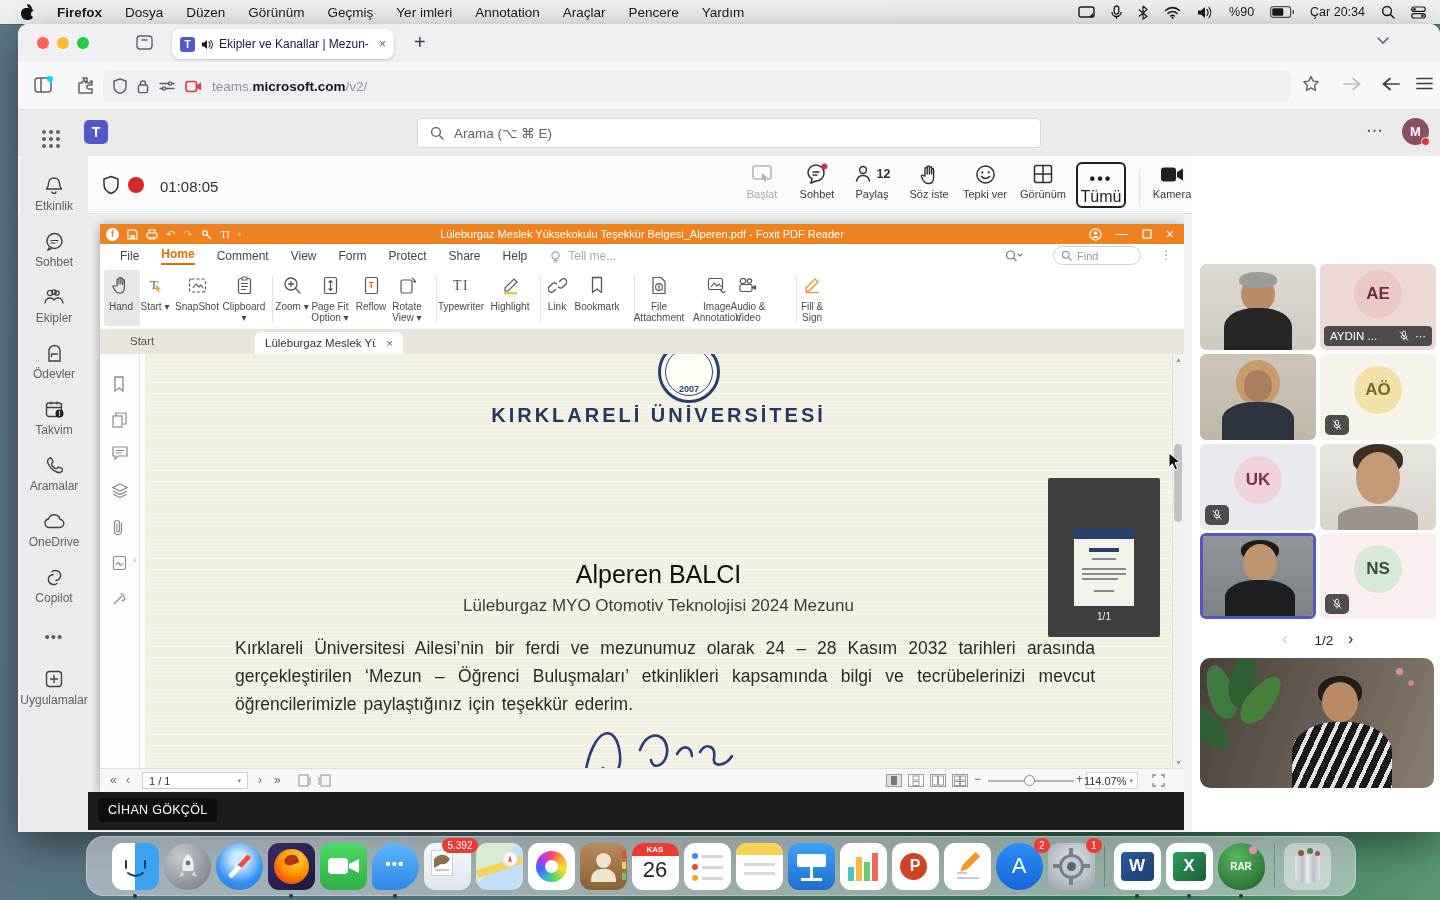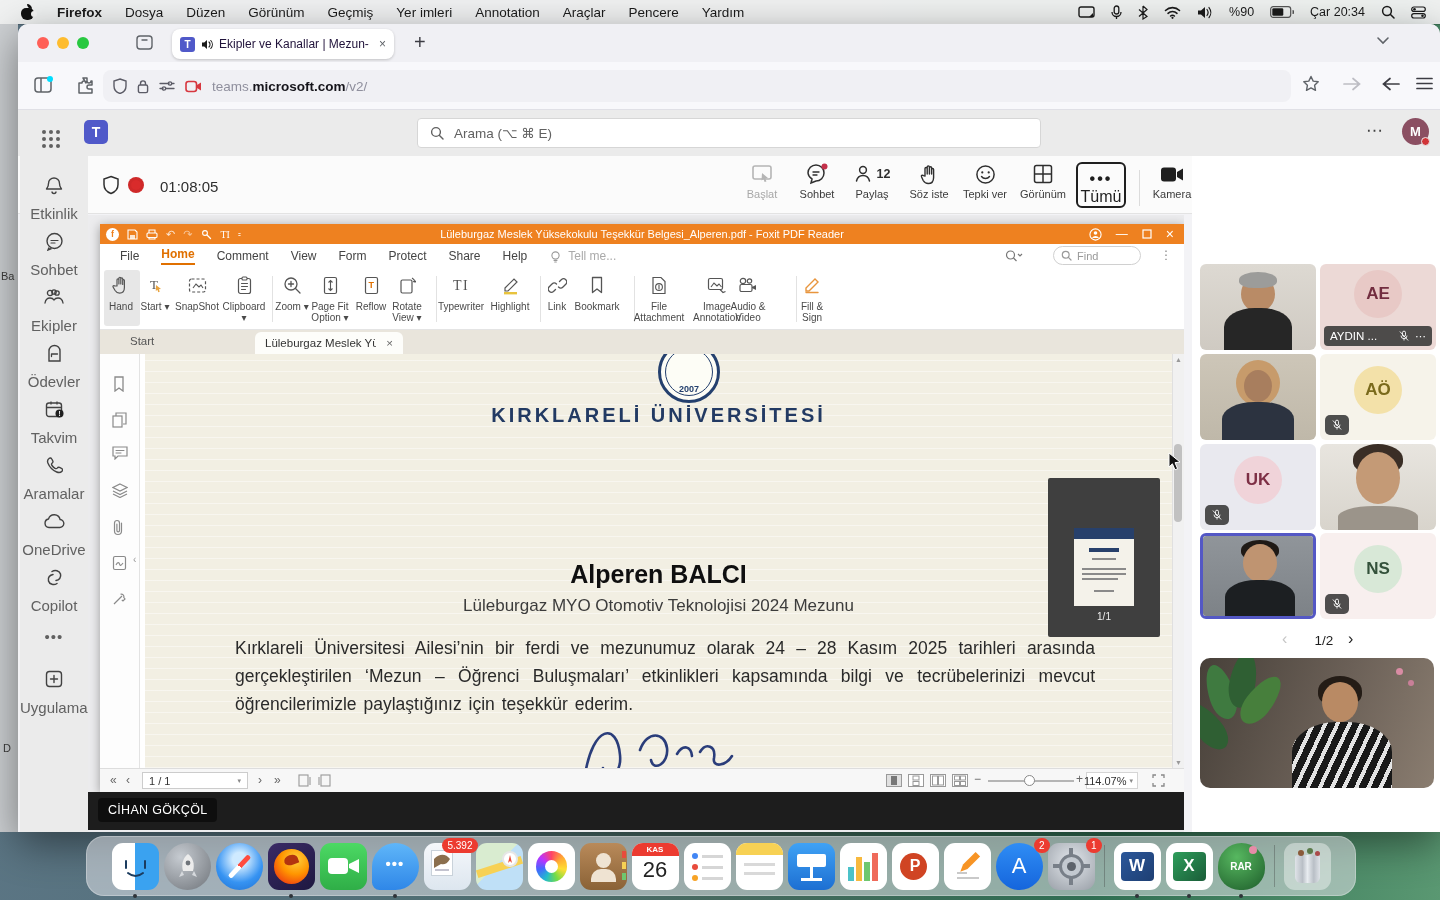--- a/index.html
+++ b/index.html
@@ -51,21 +51,21 @@
 .recdot{left:110px;top:153px;width:16px;height:16px;border-radius:50%;background:#d92b2b;border:3px solid #8e1f1f22}
 .tmbtn{top:138px;width:54px;text-align:center;cursor:default}
 .tmic{display:flex;justify-content:center;height:24px;align-items:center}
 .tmlb{font-size:11px;color:#3b3b3b;display:block;margin-top:2px}
 .tmlb.dis{color:#a8a8a8}
 .tmsep{top:146px;width:1px;height:36px;background:#dcdcdc}
 .tumubox{left:1058px;top:138px;width:50px;height:46px;border:2px solid #1f1f1f;border-radius:6px}
 
 .rail{left:2px;top:132px;width:68px;height:676px;background:#ebebeb}
 .ritem{width:68px;text-align:center;color:#424242}
-.ritem .rlb{display:block;font-size:15px;color:#616161;margin-top:9px}
+.ritem .rlb{display:block;font-size:12px;color:#616161;margin-top:3px}
 .ric{display:flex;justify-content:center;align-items:center;height:22px}
 
 .stage{left:70px;top:191px;width:1096px;height:617px;background:#ececee;overflow:hidden}
 
 .foxit{left:12px;top:9px;width:1084px;height:568px;background:#fff;box-shadow:0 2px 10px rgba(0,0,0,.35)}
 .ftitle{left:0;top:0;width:1084px;height:20px;background:#ee8120;display:flex;align-items:center;color:#fff}
 .ftitle .tt{position:absolute;left:0;right:0;text-align:center;font-size:11px}
 .fticons{display:flex;gap:8px;align-items:center;padding-left:6px;z-index:2}
 .fwc{display:flex;gap:14px;align-items:center;margin-left:auto;padding-right:10px;z-index:2;font-size:12px}
 .fmenu{left:0;top:20px;width:1084px;height:24px;background:#fff;display:flex;align-items:center;gap:22px;
@@ -82,21 +82,21 @@
   display:flex;align-items:center;padding:0 10px;gap:10px;color:#333}
 .fside{left:0;top:130px;width:40px;height:414px;background:#fdfdfd;border-right:1px solid #e3e3e3}
 .sic{left:12px;width:16px;height:16px}
 .fdoc{left:45px;top:130px;width:1027px;height:414px;background:#f2efe3;overflow:hidden;
   background-image:repeating-linear-gradient(0deg,rgba(255,255,255,.45) 0 1px,rgba(255,255,255,0) 1px 11px)}
 .seal{left:513px;top:-13px;width:62px;height:62px;border-radius:50%;border:3px solid #24406e;background:#fdfdf6;
   display:flex;align-items:flex-end;justify-content:center;color:#24406e;font-size:9px;font-weight:bold}
 .seal .inner{position:absolute;inset:4px;border:1px solid #24406e;border-radius:50%}
 .cuni{left:0;top:50px;width:1027px;text-align:center;font-size:20px;font-weight:bold;letter-spacing:3px;color:#223a63}
 .ctitle{left:0;top:112px;width:1027px;text-align:center;font-size:48px;font-weight:bold;letter-spacing:2px;color:#203a69}
-.cname{left:0;top:206px;width:1027px;text-align:center;font-size:25px;font-weight:bold;color:#0f0f0f}
+.cname{left:0;top:206px;width:1027px;text-align:center;font-size:25px;font-weight:normal;color:#0f0f0f}
 .csub{left:0;top:242px;width:1027px;text-align:center;font-size:17px;color:#3c3c3c}
 .cbody{left:90px;top:280px;width:860px;font-size:17.5px;line-height:28px;color:#2a2a2a;text-align:justify;word-spacing:2px}
 .fthumb{left:948px;top:254px;width:112px;height:159px;background:#3f3f3f;border-radius:2px;z-index:4}
 .minipg{position:absolute;left:26px;top:50px;width:60px;height:78px;background:#f4f2ea}
 .minipg .band{position:absolute;left:0;top:0;width:60px;height:11px;background:#27406b}
 .minipg .ln{position:absolute;left:8px;height:2px;background:#8a8a8a}
 .thlbl{position:absolute;left:0;top:133px;width:112px;text-align:center;color:#eee;font-size:10px}
 .fscroll{left:1072px;top:130px;width:12px;height:414px;background:#f1f1f1;border-left:1px solid #e0e0e0}
 .fsthumb{left:1074px;top:220px;width:8px;height:78px;background:#c1c1c1;border-radius:4px}
 .fstatus{left:0;top:544px;width:1084px;height:24px;background:#f7f7f7;border-top:1px solid #ddd;color:#666;font-size:12px}
@@ -209,24 +209,20 @@
           <svg width="15" height="13" viewBox="0 0 15 13">
             <rect x="0.7" y="1" width="13.6" height="4.4" rx="2.2" fill="none" stroke="#1b1b1b" stroke-width="1.2"></rect>
             <circle cx="3.5" cy="3.2" r="1.3" fill="#1b1b1b"></circle>
             <rect x="0.7" y="7.6" width="13.6" height="4.4" rx="2.2" fill="none" stroke="#1b1b1b" stroke-width="1.2"></rect>
             <circle cx="11.5" cy="9.8" r="1.3" fill="#1b1b1b"></circle>
           </svg>
         </span>
     </div>
   </div>
 
-  <div class="a edge">
-    <span class="a" style="left:1px;top:246px">Ba</span>
-    <span class="a" style="left:3px;top:718px">D</span>
-  </div>
 
   <div class="a fxw">
 
     <div class="a tabbar">
       <span class="a tl" style="left:19px;background:#ff5f57"></span>
       <span class="a tl" style="left:39px;background:#febc2e"></span>
       <span class="a tl" style="left:59px;background:#28c840"></span>
       <span class="a" style="left:118px;top:10px">
           <svg width="17" height="17" viewBox="0 0 17 17">
             <rect x="1" y="2" width="15" height="13" rx="3" fill="none" stroke="#5f6368" stroke-width="1.4"></rect>
@@ -770,21 +766,21 @@
         </div>
 
         <div class="a fdoc">
           <div class="a seal">
             <span class="inner"></span>
             <span style="margin-bottom:6px">2007</span>
           </div>
           <div class="a cuni">KIRKLARELİ ÜNİVERSİTESİ</div>
           <div class="a cname">Alperen BALCI</div>
           <div class="a csub">Lüleburgaz MYO Otomotiv Teknolojisi 2024 Mezunu</div>
-          <div class="a cbody">Kırklareli Üniversitesi Ailesi’nin bir ferdi ve mezunumuz olarak 24 – 28 Kasım 2025 tarihleri arasında gerçekleştirilen ‘Mezun – Öğrenci Buluşmaları’ etkinlikleri kapsamında bilgi ve tecrübelerinizi mevcut öğrencilerimizle paylaştığınız için teşekkür ederim.</div>
+          <div class="a cbody">Kırklareli Üniversitesi Ailesi’nin bir ferdi ve mezunumuz olarak 24 – 28 Kasım 2032 tarihleri arasında gerçekleştirilen ‘Mezun – Öğrenci Buluşmaları’ etkinlikleri kapsamında bilgi ve tecrübelerinizi mevcut öğrencilerimizle paylaştığınız için teşekkür ederim.</div>
           <svg class="a" style="left:420px;top:366px" width="200" height="60" viewBox="0 0 200 60">
             <path d="M20 55 C 28 5, 52 2, 55 35 C 57 55, 42 62, 38 48 M75 30 C 82 10, 100 12, 102 28 C 104 44, 88 52, 86 40 M112 34 c 6 -10, 14 -8, 15 2 m 8 -4 c 6 -10, 16 -6, 14 6 c -2 10, 12 8, 18 -2" fill="none" stroke="#2a3d7a" stroke-width="2.6" stroke-linecap="round"></path>
           </svg>
         </div>
 
         <div class="a fthumb">
           <div class="minipg">
             <span class="band"></span>
             <span class="ln" style="top:20px;width:30px;left:15px;background:#27406b;height:4px"></span>
             <span class="ln" style="top:30px;width:24px;left:18px"></span>

